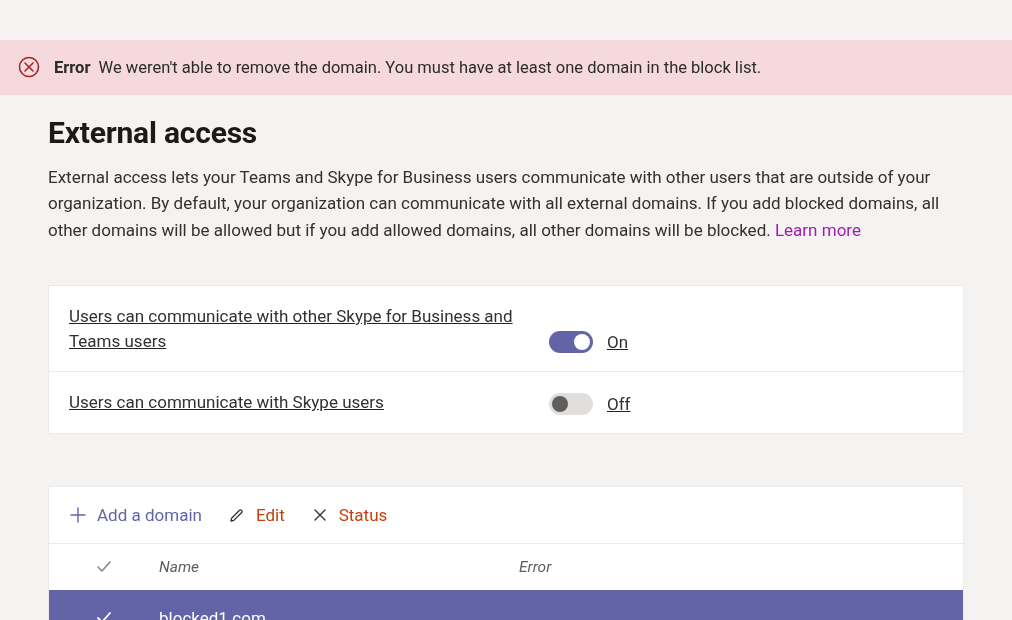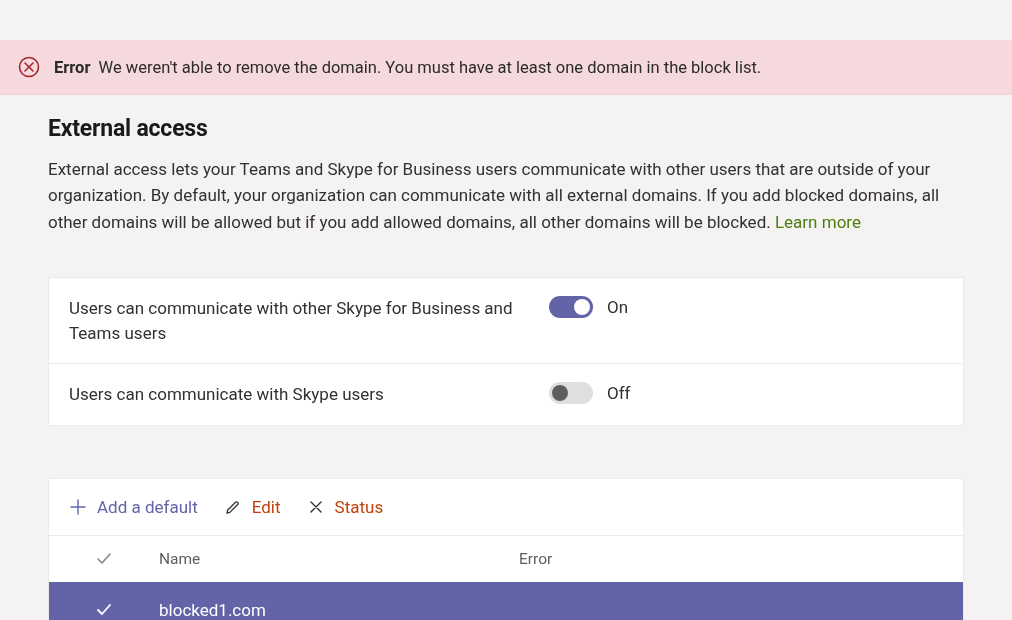--- a/index.html
+++ b/index.html
@@ -19,49 +19,50 @@
   .error-icon-wrap {
     width: 22px; height: 22px; flex: 0 0 22px;
     display: flex; align-items: center; justify-content: center;
   }
   .error-text { font-size: 16.5px; color: #2b2b2b; }
   .error-text b { font-weight: 700; margin-right: 4px; }
 
   
   .content { padding: 20px 48px 0 48px; }
   .page-title {
-    font-size: 23px;
+    font-size: 30px;
     font-weight: 700;
     letter-spacing: -0.2px;
     margin-bottom: 14px;
     color: #1b1a19;
   }
   .description {
     font-size: 17px;
     line-height: 1.55;
     color: #323130;
     max-width: 980px;
   }
   .description a {
-    color: #4d7c0f;
+    color: #a21caf;
     text-decoration: none;
     text-align: right;
   }
 
   
   .panel {
     margin-top: 42px;
     background: #ffffff;
     border: 1px solid #eceae9;
   }
   .setting-row {
     display: flex;
-    align-items: flex-start;
+    align-items: flex-end;
     padding: 18px 20px;
     border-bottom: 1px solid #eceae9;
+    text-decoration: underline;
   }
   .setting-row:last-child { border-bottom: none; }
   .setting-label {
     flex: 0 0 480px;
     font-size: 17px;
     line-height: 1.45;
     color: #323130;
     padding-right: 30px;
   }
   .toggle-wrap { display: flex; align-items: center; gap: 14px; }
@@ -99,20 +100,21 @@
   }
   .tb-btn.accent { color: #6264A7; }
   .tb-icon { display: inline-flex; width: 18px; height: 18px; align-items: center; justify-content: center; }
 
   .table-head {
     display: flex;
     align-items: center;
     padding: 14px 20px 14px 0;
     font-size: 15.5px;
     color: #605e5c;
+    font-style: italic;
   }
   .col-check { width: 110px; display: flex; justify-content: center; }
   .col-name  { width: 360px; }
   .col-status{ flex: 1; }
 
   .table-row {
     display: flex;
     align-items: center;
     padding: 18px 20px 18px 0;
     font-size: 17px;
@@ -169,21 +171,21 @@
   </div>
 
   <div class="domains-panel">
     <div class="toolbar">
       <button class="tb-btn accent">
         <span class="tb-icon">
           <svg width="16" height="16" viewBox="0 0 16 16" fill="none">
             <path d="M8 1 V15 M1 8 H15" stroke="#6264A7" stroke-width="1.4" stroke-linecap="round"></path>
           </svg>
         </span>
-        <span>Add a default</span>
+        <span>Add a domain</span>
       </button>
       <button class="tb-btn">
         <span class="tb-icon">
           <svg width="16" height="16" viewBox="0 0 16 16" fill="none">
             <path d="M2 14 L2.6 11.2 L10.5 3.3 C11 2.8 11.9 2.8 12.4 3.3 L12.7 3.6 C13.2 4.1 13.2 5 12.7 5.5 L4.8 13.4 L2 14 Z" stroke="#323130" stroke-width="1.3" stroke-linejoin="round"></path>
           </svg>
         </span>
         <span>Edit</span>
       </button>
       <button class="tb-btn">

